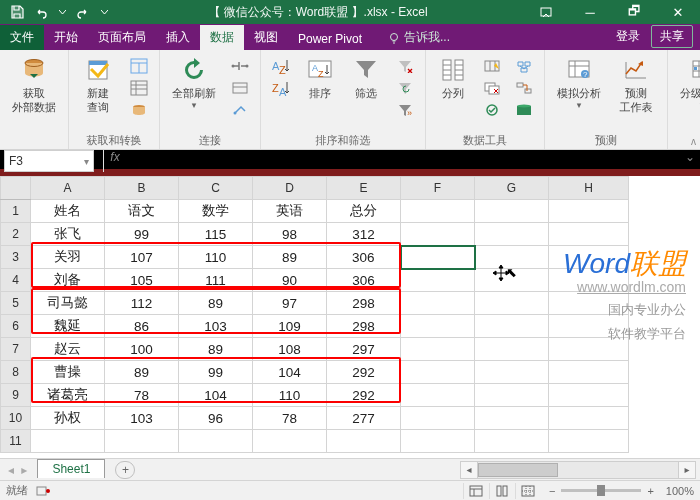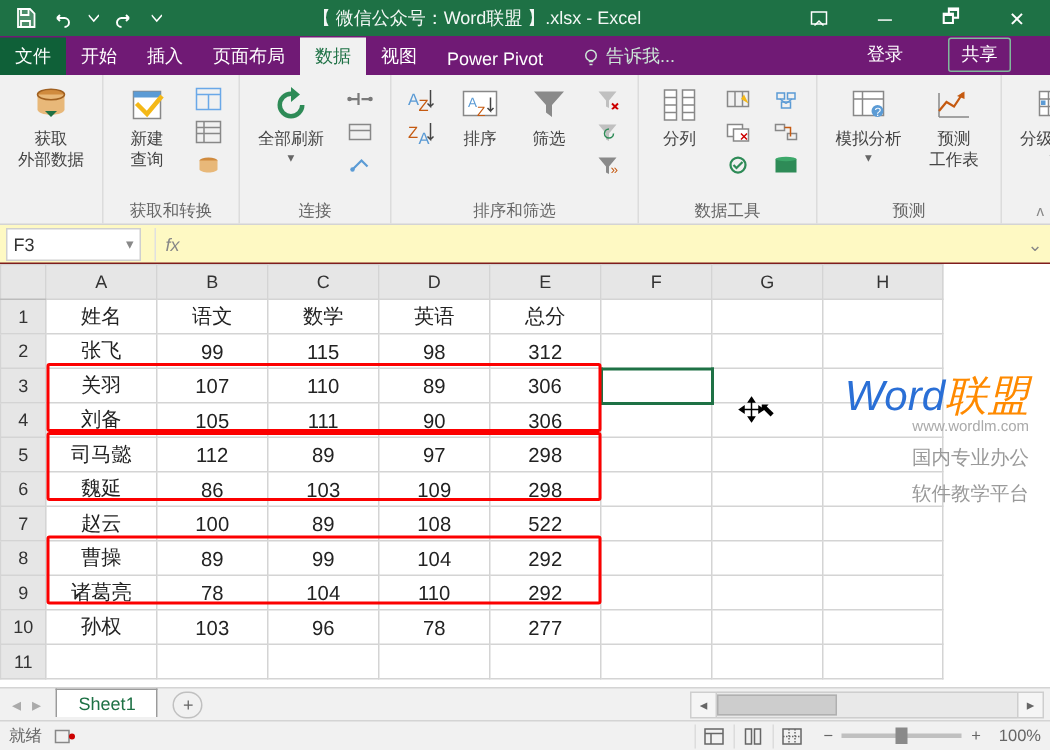--- a/index.html
+++ b/index.html
@@ -12,35 +12,35 @@
   .titlebar .title-text { flex: 1; text-align: center; opacity: .95; }
   .titlebar .win-controls { display: flex; }
   .titlebar .win-btn { width: 44px; height: 24px; display: flex; align-items: center; justify-content: center; font-size: 13px; }
   
   .tabbar { height: 26px; background: #701a75; display: flex; align-items: flex-end; font-size: 12px; color: #fff; }
   .tabbar .tab { padding: 4px 10px; cursor: pointer; }
   .tabbar .tab.file { background: #0f6038; }
   .tabbar .tab.active { background: #f1f1f1; color: #1e7145; }
   .tabbar .tab.tell { color: #cde8d8; display: flex; align-items: center; gap: 4px; padding-left: 16px; }
   .tabbar .right { margin-left: auto; display: flex; align-items: center; padding-right: 6px; }
-  .tabbar .tab.share { border: 1px solid #80b89b; padding: 2px 8px; margin: 2px 20px; border-radius: 2px; }
+  .tabbar .tab.share { border: 1px solid #80b89b; padding: 2px 8px; margin: 2px 1px; border-radius: 2px; }
   
   .ribbon { height: 100px; background: #f1f1f1; border-bottom: 1px solid #d4d4d4; display: flex; font-size: 12px; color: #444; position: relative; }
   .ribbon .group { border-right: 1px solid #dcdcdc; padding: 4px 6px 1px; display: flex; flex-direction: column; }
   .ribbon .group .body { flex: 1; display: flex; align-items: flex-start; gap: 4px; }
   .ribbon .group .label { text-align: center; font-size: 11px; color: #666; padding-top: 2px; }
   .ribbon .bigbtn { display: flex; flex-direction: column; align-items: center; justify-content: flex-start; padding: 2px 4px; width: 56px; }
   .ribbon .bigbtn .icon { width: 28px; height: 28px; margin-bottom: 2px; }
   .ribbon .bigbtn .line { text-align: center; line-height: 14px; font-size: 11px; }
   .ribbon .stack { display: flex; flex-direction: column; gap: 2px; padding: 2px; }
   .ribbon .stack .sm { width: 24px; height: 20px; display: flex; align-items: center; justify-content: center; }
   .ribbon .drop { font-size: 9px; color: #666; }
   svg { display: block; }
   
-  .fxbar { height: 26px; border-bottom: 1px solid #7f1d1d; display: flex; align-items: center; font-size: 12px; background: #fef9c3; }
+  .fxbar { height: 26px; border-bottom: 7px solid #7f1d1d; display: flex; align-items: flex-start; font-size: 12px; background: #000000; }
   .namebox { width: 90px; height: 22px; border: 1px solid #cfcfcf; margin-left: 4px; padding-left: 4px; display: flex; align-items: center; color: #333; background: #fff; }
   .namebox .dd { margin-left: auto; margin-right: 4px; font-size: 10px; color: #888; }
   .fx-sep { width: 10px; border-right: 1px solid #e0e0e0; height: 22px; }
   .fx-btn { width: 22px; text-align: center; color: #888; font-style: italic; }
   .fx-input { flex: 1; height: 22px; }
   .fx-expand { width: 20px; text-align: center; color: #888; }
   
   .sheet { position: relative; height: 282px; overflow: hidden; }
   table.grid { border-collapse: collapse; font-size: 13.5px; color: #222; table-layout: fixed; }
   table.grid th, table.grid td { border: 1px solid #d4d4d4; text-align: center; height: 23px; font-weight: normal; background: #fff; padding: 0; }
@@ -52,21 +52,21 @@
   .cursor-cross { position: absolute; left: 492px; top: 88px; font-size: 14px; line-height: 14px; pointer-events: none; display: flex; align-items: center; }
   .cursor-cross svg { width: 18px; height: 18px; }
   .cursor-arrow { font-size: 13px; color: #000; margin-left: -4px; }
   
   .redbox { position: absolute; border: 2px solid #fc0000; pointer-events: none; border-radius: 2px; }
   
   .watermark { position: absolute; right: 14px; top: 245px; text-align: right; color: #888; }
   .watermark .logo { font-size: 28px; font-weight: normal; font-style: italic; }
   .watermark .logo .w { color: #2a6fd6; }
   .watermark .logo .l { color: #ff8a00; }
-  .watermark .url { font-size: 10px; color: #aaa; margin-top: -4px; }
+  .watermark .url { font-size: 14px; color: #aaa; margin-top: -4px; text-decoration: underline; }
   .watermark .sub { font-size: 13px; color: #999; margin-top: 6px; }
   
   .sheet-tabs { height: 22px; border-top: 1px solid #d4d4d4; display: flex; align-items: center; font-size: 12px; color: #666; background: #f1f1f1; }
   .sheet-tabs .nav { padding: 0 8px; color: #aaa; letter-spacing: 2px; }
   .sheet-tabs .stab { background: #fff; border: 1px solid #9b9b9b; border-bottom: none; padding: 2px 14px; color: #1e7145; position: relative; top: -1px; }
   .sheet-tabs .add { width: 20px; height: 18px; border: 1px solid #c0c0c0; border-radius: 10px; display: flex; align-items: center; justify-content: center; margin-left: 10px; }
   .sheet-tabs .scroll { margin-left: auto; display: flex; align-items: center; padding-right: 4px; gap: 0; }
   .sheet-tabs .scroll .btn { width: 18px; height: 18px; background: #f5f5f5; border: 1px solid #cecece; font-size: 10px; display: flex; align-items: center; justify-content: center; }
   .sheet-tabs .track { width: 200px; height: 18px; background: #e9e9e9; border: 1px solid #cecece; border-left: 0; border-right: 0; position: relative; }
   .sheet-tabs .thumb { position: absolute; left: 0; width: 80px; top: 1px; height: 14px; background: #cdcdcd; border: 1px solid #b0b0b0; }
@@ -119,22 +119,22 @@
       </span>
     <span class="win-btn">─</span>
     <span class="win-btn">🗗</span>
     <span class="win-btn">✕</span>
   </div>
 </div>
 
 <div class="tabbar">
   <div class="tab file">文件</div>
   <div class="tab">开始</div>
+  <div class="tab">页面布局</div>
   <div class="tab">插入</div>
-  <div class="tab">页面布局</div>
   <div class="tab active">数据</div>
   <div class="tab">视图</div>
   <div class="tab">Power Pivot</div>
   <div class="tab tell">
     <svg width="12" height="12">
         <circle cx="6" cy="5" r="3.5" fill="none" stroke="#cde8d8"></circle>
         <path d="M4.5 9h3M5 11h2" stroke="#cde8d8"></path>
       </svg>
     <span>告诉我...</span>
   </div>
@@ -471,21 +471,21 @@
       <td></td>
           <td></td>
           <td></td>
         </tr>
     <tr>
           <th class="rh">7</th>
       <td>赵云</td>
           <td>100</td>
           <td>89</td>
           <td>108</td>
-          <td>522</td>
+          <td>297</td>
       <td></td>
           <td></td>
           <td></td>
         </tr>
     <tr>
           <th class="rh">8</th>
       <td>曹操</td>
           <td>89</td>
           <td>99</td>
           <td>104</td>

